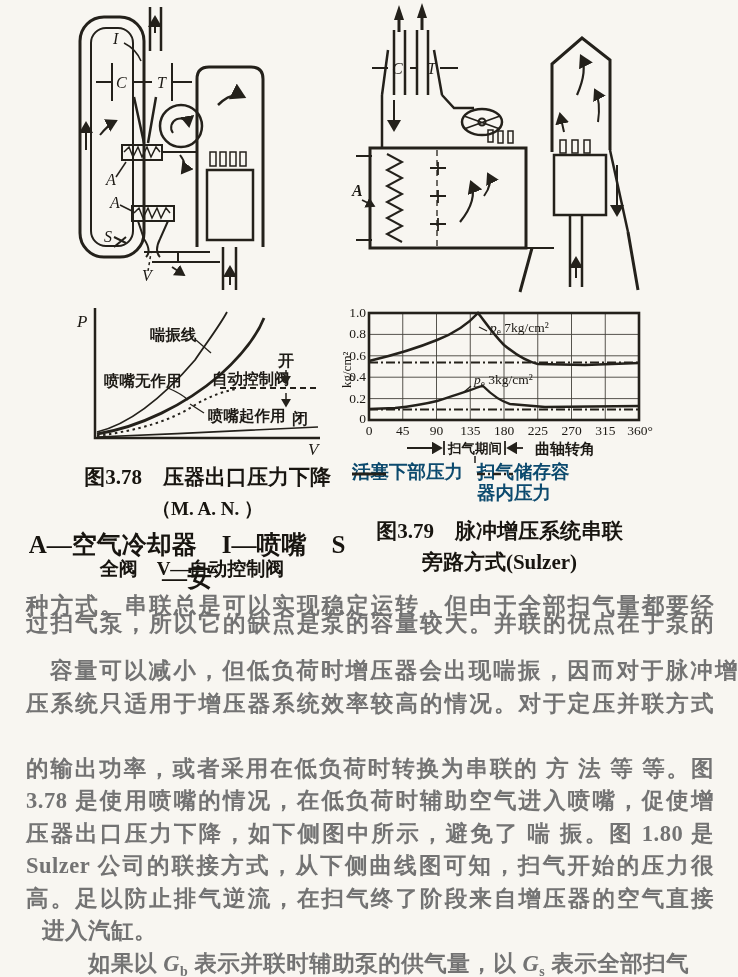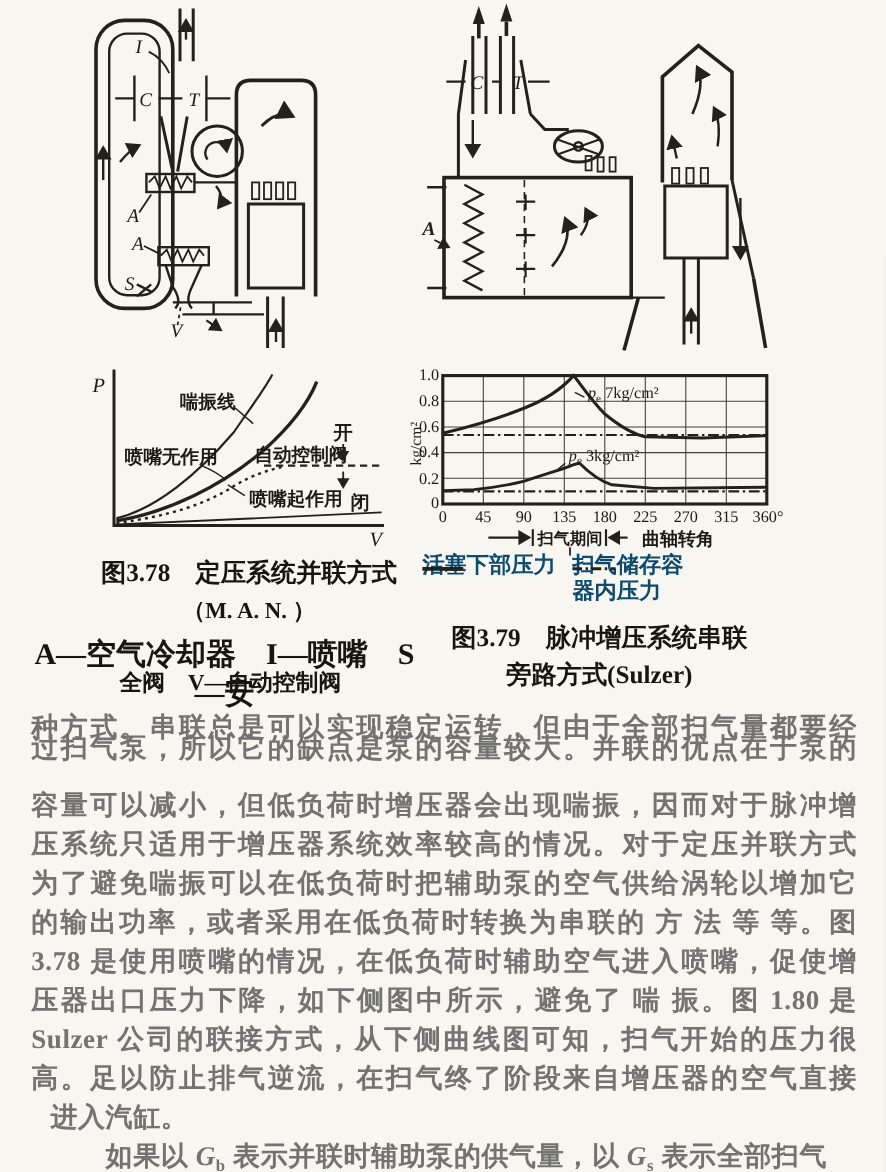--- a/index.html
+++ b/index.html
@@ -226,33 +226,32 @@
       <span>活塞下部压力</span>
     </div>
     <div class="legitem">
       <svg class="lsym" width="36" height="6" viewBox="0 0 36 6">
           <path d="M0,3 H36" stroke="#24211b" stroke-width="2.4" stroke-dasharray="8 3 2 3"></path>
         </svg>
       <span><span>扫气储存容</span><br><span>器内压力</span></span>
     </div>
   </div>
 
-  <div class="cap" style="left:60px;top:463px;width:295px;font-size:21px;">图3.78　定压系统并联方式</div>
+  <div class="cap" style="left:60px;top:463px;width:295px;font-size:21px;">图3.78　压器出口压力下降</div>
   <div class="cap" style="left:60px;top:496px;width:295px;font-size:19px;">（M. A. N. ）</div>
   <div class="cap" style="left:22px;top:528px;width:330px;font-size:25px;text-align:center;">A—空气冷却器　I—喷嘴　S—安</div>
   <div class="cap" style="left:27px;top:556px;width:330px;font-size:19px;">全阀　V—自动控制阀</div>
 
   <div class="cap" style="left:352px;top:517px;width:295px;font-size:21px;">图3.79　脉冲增压系统串联</div>
   <div class="cap" style="left:352px;top:548px;width:295px;font-size:21px;">旁路方式(Sulzer)</div>
 
   <div class="bodyline" style="top:590px;">种方式。串联总是可以实现稳定运转，但由于全部扫气量都要经</div>
   <div class="bodyline" style="top:608px;">过扫气泵，所以它的缺点是泵的容量较大。并联的优点在于泵的</div>
-  <div class="bodyline" style="top:655px;">容量可以减小，但低负荷时增压器会出现喘振，因而对于脉冲增</div>
+  <div class="bodyline" style="top:655px;margin-left:24px;">容量可以减小，但低负荷时增压器会出现喘振，因而对于脉冲增</div>
   <div class="bodyline" style="top:688px;">压系统只适用于增压器系统效率较高的情况。对于定压并联方式</div>
-  <div class="bodyline" style="top:720px;">为了避免喘振可以在低负荷时把辅助泵的空气供给涡轮以增加它</div>
   <div class="bodyline" style="top:753px;">的输出功率，或者采用在低负荷时转换为串联的 方 法 等 等。图</div>
   <div class="bodyline" style="top:785px;">3.78 是使用喷嘴的情况，在低负荷时辅助空气进入喷嘴，促使增</div>
   <div class="bodyline" style="top:818px;">压器出口压力下降，如下侧图中所示，避免了 喘 振。图 1.80 是</div>
   <div class="bodyline" style="top:850px;">Sulzer 公司的联接方式，从下侧曲线图可知，扫气开始的压力很</div>
   <div class="bodyline" style="top:883px;">高。足以防止排气逆流，在扫气终了阶段来自增压器的空气直接</div>
   <div class="bodyline short" style="top:915px;">进入汽缸。</div>
   <div class="bodyline short" style="top:948px;padding-left:46px;width:642px;"><span>如果以 </span><span class="gvar">G</span><span class="sub">b</span><span> 表示并联时辅助泵的供气量，以 </span><span class="gvar">G</span><span class="sub">s</span><span> 表示全部扫气</span></div>
 
 </div>
 

